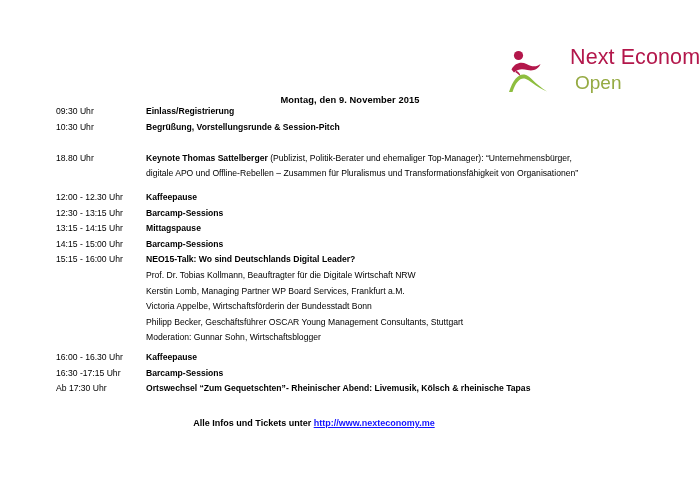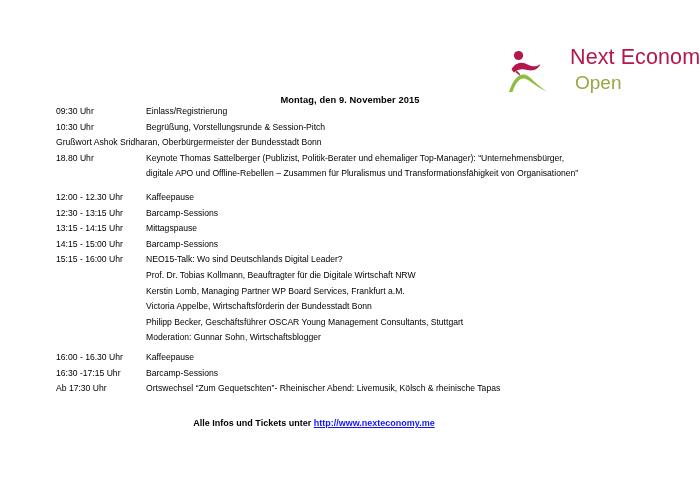--- a/index.html
+++ b/index.html
@@ -81,21 +81,21 @@
     flex: 0 0 90px;
     font-size: 8.6px;
     line-height: 15.6px;
     white-space: nowrap;
   }
   .row .desc {
     flex: 1 1 auto;
     font-size: 8.6px;
     line-height: 15.6px;
   }
-  .desc .b { font-weight: normal; }
+  .desc .b { font-weight: bold; }
   .desc .n { font-weight: normal; }
   .desc-line { display: block; white-space: nowrap; }
 
   
   .gap { height: 8px; }
 
   
   .sub-row {
     display: flex;
     align-items: flex-start;
@@ -156,23 +156,20 @@
           <span class="desc-line"><span class="b">Einlass/Registrierung</span></span>
         </div>
       </div>
       <div class="row">
         <div class="time">10:30 Uhr</div>
         <div class="desc">
           <span class="desc-line"><span class="b">Begrüßung, Vorstellungsrunde &amp; Session-Pitch</span></span>
         </div>
       </div>
       <div class="row">
-        <div class="desc">
-          <span class="desc-line"><span class="b">Grußwort Ashok Sridharan</span><span class="n">, Oberbürgermeister der Bundesstadt Bonn</span></span>
-        </div>
       </div>
       <div class="row">
         <div class="time">18.80 Uhr</div>
         <div class="desc">
           <span class="desc-line"><span class="b">Keynote Thomas Sattelberger</span><span class="n"> (Publizist, Politik-Berater und ehemaliger Top-Manager): “Unternehmensbürger,</span></span>
           <span class="desc-line"><span class="n">digitale APO und Offline-Rebellen – Zusammen für Pluralismus und Transformationsfähigkeit von Organisationen”</span></span>
         </div>
       </div>
       <div class="gap"></div>
       <div class="row">

